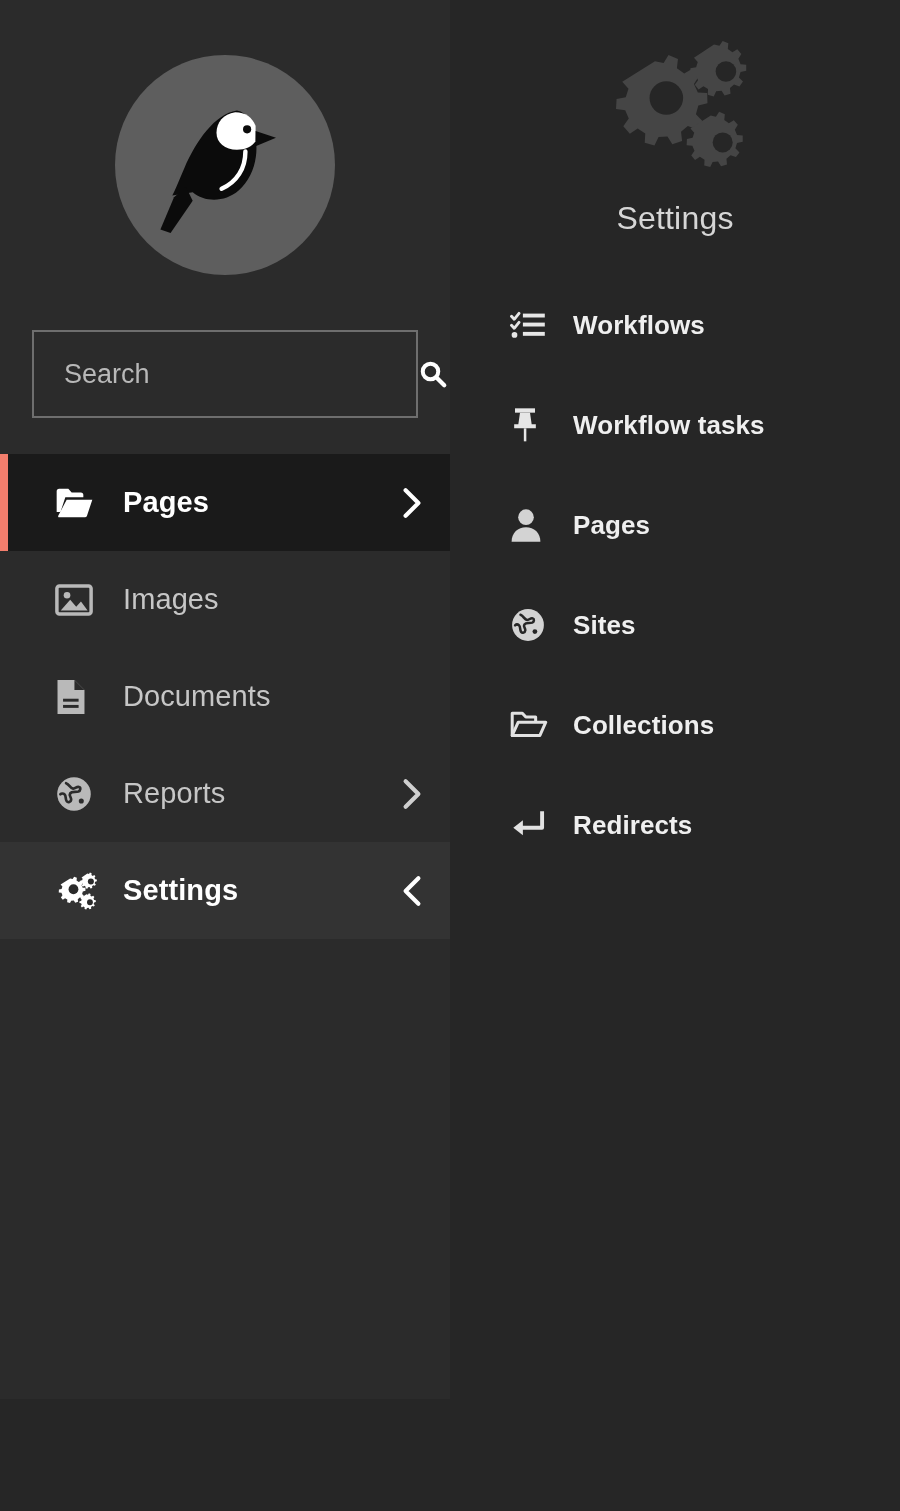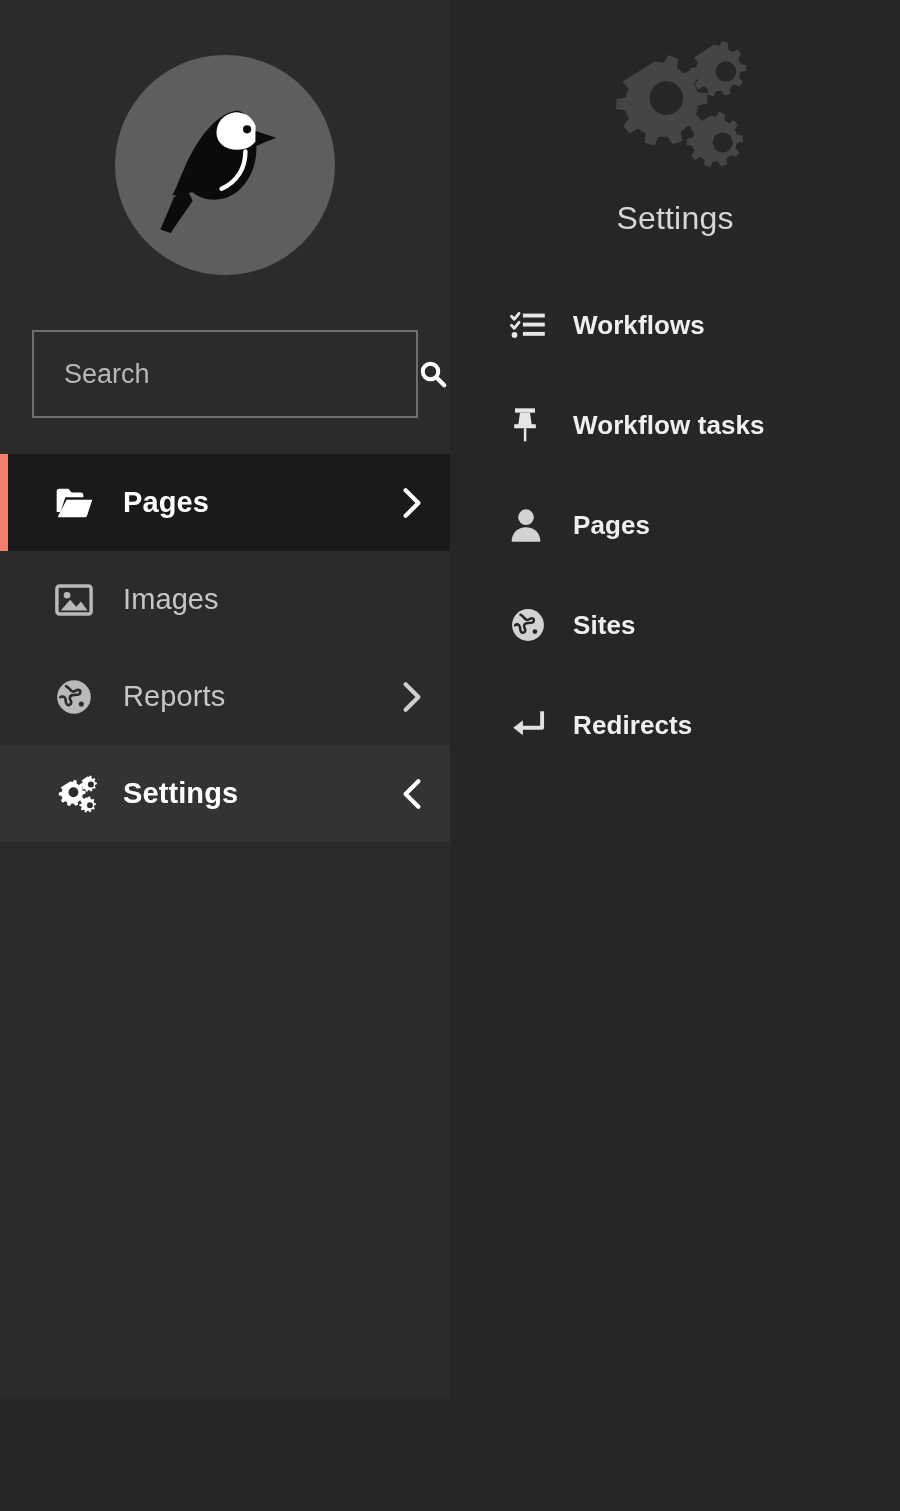--- a/index.html
+++ b/index.html
@@ -205,20 +205,31 @@
         <span class="mi-icon">
           <svg width="38" height="32" viewBox="0 0 24 20">
             <rect x="1.2" y="1.2" width="21.6" height="17.6" rx="1.6" fill="none" stroke="#b9b9b9" stroke-width="2.2"></rect>
             <circle cx="7.6" cy="7" r="2.1" fill="#b9b9b9"></circle>
             <path d="M3.6 16.6 L9.6 9.8 L13.4 14.2 L16.4 11 L20.6 16.6 Z" fill="#b9b9b9"></path>
           </svg>
         </span>
         <span class="mi-label">Images</span>
       </div>
 
+      <div class="menu-item">
+        <span class="mi-icon">
+          <svg width="32" height="38" viewBox="0 0 18 22">
+            <path d="M1.2 1.2 H11 L16.8 7 V20.8 H1.2 Z" fill="#b9b9b9"></path>
+            <path d="M11 1.2 V7 H16.8 Z" fill="#2b2b2b"></path>
+            <rect x="4.4" y="12" width="9" height="1.7" fill="#2b2b2b"></rect>
+            <rect x="4.4" y="15.6" width="9" height="1.7" fill="#2b2b2b"></rect>
+          </svg>
+        </span>
+        <span class="mi-label">Documents</span>
+      </div>
 
       <div class="menu-item">
         <span class="mi-icon">
           <svg width="38" height="38" viewBox="0 0 24 24">
             <circle cx="12" cy="12" r="10.6" fill="#b9b9b9"></circle>
             <path d="M7 5.2 C9.2 6 9.5 8.4 11.4 8.6 C13 8.8 13.6 7 15.2 7.6 C16.4 8 16.1 9.9 14.8 10.4 C13 11 10.6 10.2 9.6 11.6 C8.6 13 10.4 14.2 10.2 15.6 C10 17.2 8.2 17.6 7.4 16.6 C6.4 15.4 7.2 13.2 6 12.2 C5.2 11.5 4 11.6 3.4 12.2" fill="none" stroke="#2b2b2b" stroke-width="1.7" stroke-linecap="round"></path>
             <circle cx="16.6" cy="16.4" r="1.6" fill="#2b2b2b"></circle>
           </svg>
         </span>
         <span class="mi-label">Reports</span>
@@ -313,20 +324,29 @@
         <span class="si-icon">
           <svg width="36" height="36" viewBox="0 0 24 24">
             <circle cx="12" cy="12" r="10.6" fill="#d3d3d3"></circle>
             <path d="M7 5.2 C9.2 6 9.5 8.4 11.4 8.6 C13 8.8 13.6 7 15.2 7.6 C16.4 8 16.1 9.9 14.8 10.4 C13 11 10.6 10.2 9.6 11.6 C8.6 13 10.4 14.2 10.2 15.6 C10 17.2 8.2 17.6 7.4 16.6 C6.4 15.4 7.2 13.2 6 12.2 C5.2 11.5 4 11.6 3.4 12.2" fill="none" stroke="#262626" stroke-width="1.7" stroke-linecap="round"></path>
             <circle cx="16.6" cy="16.4" r="1.6" fill="#262626"></circle>
           </svg>
         </span>
         <span class="si-label">Sites</span>
       </div>
 
+      <div class="sub-item">
+        <span class="si-icon">
+          <svg width="38" height="32" viewBox="0 0 24 20">
+            <path d="M1.4 16.6 V2.6 H7.8 L10 5 h6.2 v2.6" fill="none" stroke="#e2e2e2" stroke-width="1.9" stroke-linejoin="round" stroke-linecap="round"></path>
+            <path d="M1.4 16.6 L5.2 8.2 H22.6 L18.9 16.6 Z" fill="none" stroke="#e2e2e2" stroke-width="1.9" stroke-linejoin="round" stroke-linecap="round"></path>
+          </svg>
+        </span>
+        <span class="si-label">Collections</span>
+      </div>
 
       <div class="sub-item">
         <span class="si-icon">
           <svg width="36" height="30" viewBox="0 0 24 20">
             <path d="M21.4 2.2 V11.8 H6.6" fill="none" stroke="#e2e2e2" stroke-width="2.6" stroke-linejoin="round" stroke-linecap="square"></path>
             <path d="M8.6 6.8 L2.2 11.8 L8.6 16.8 Z" fill="#e2e2e2"></path>
           </svg>
         </span>
         <span class="si-label">Redirects</span>
       </div>

